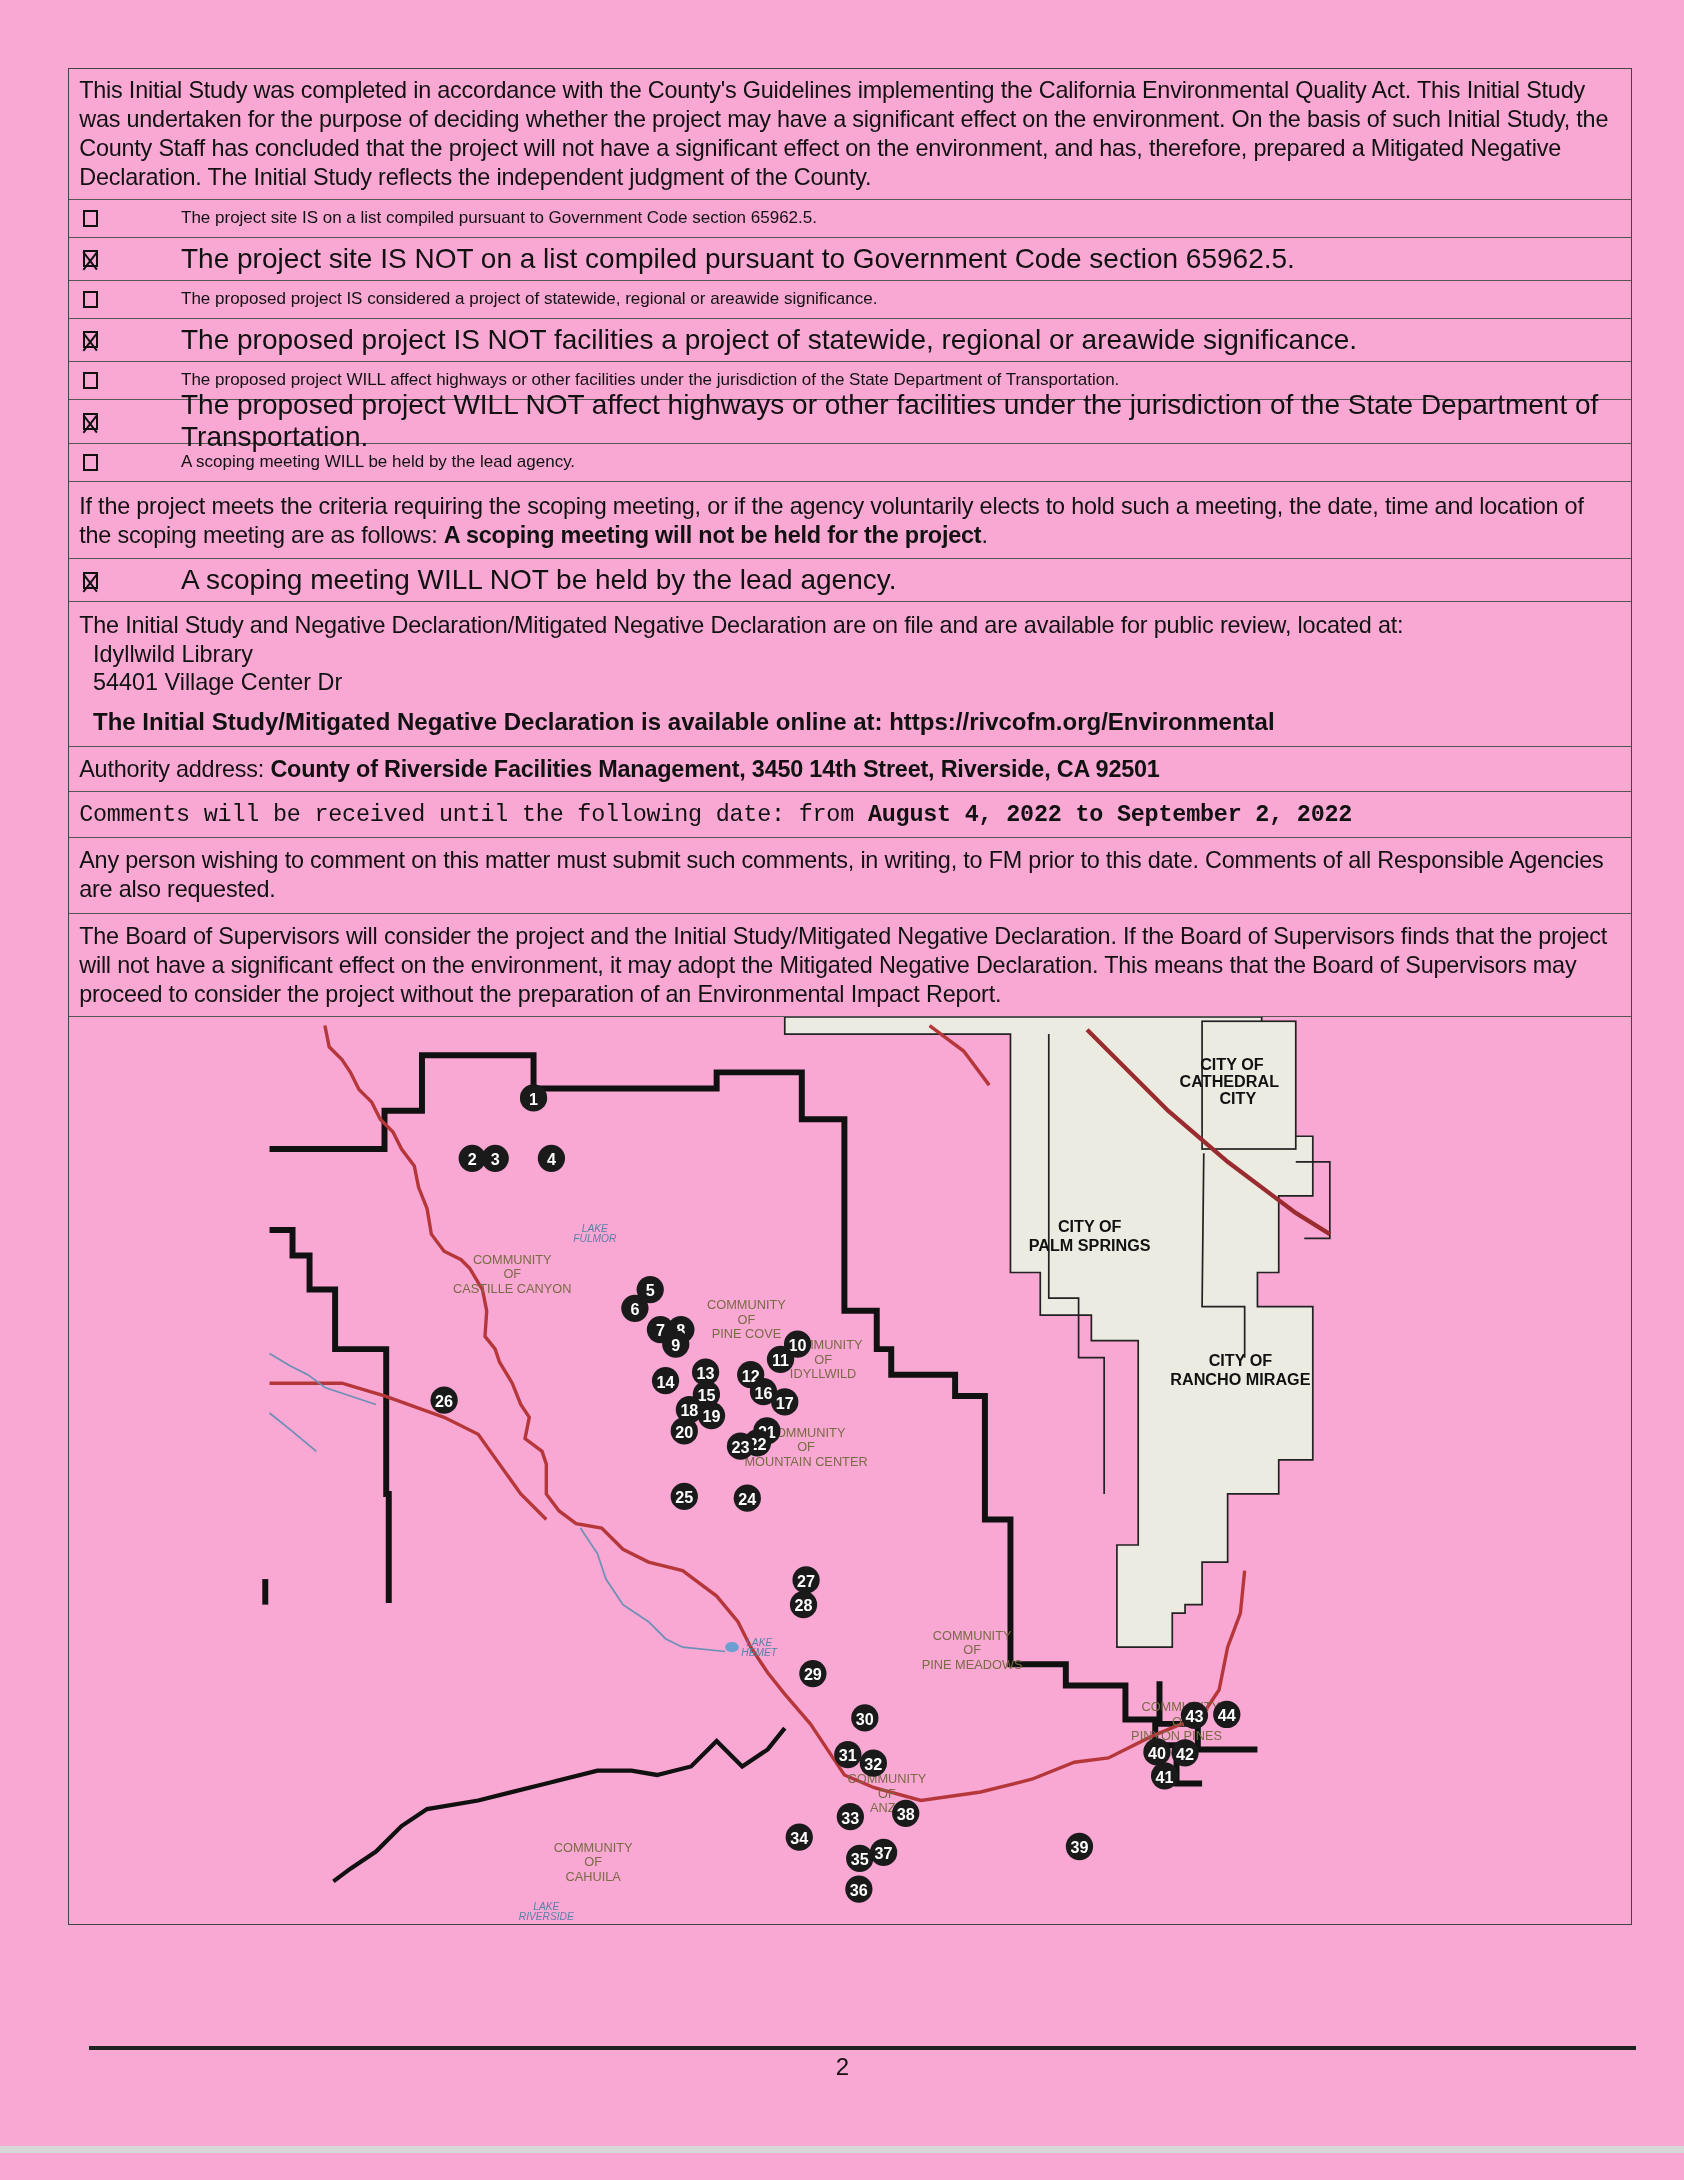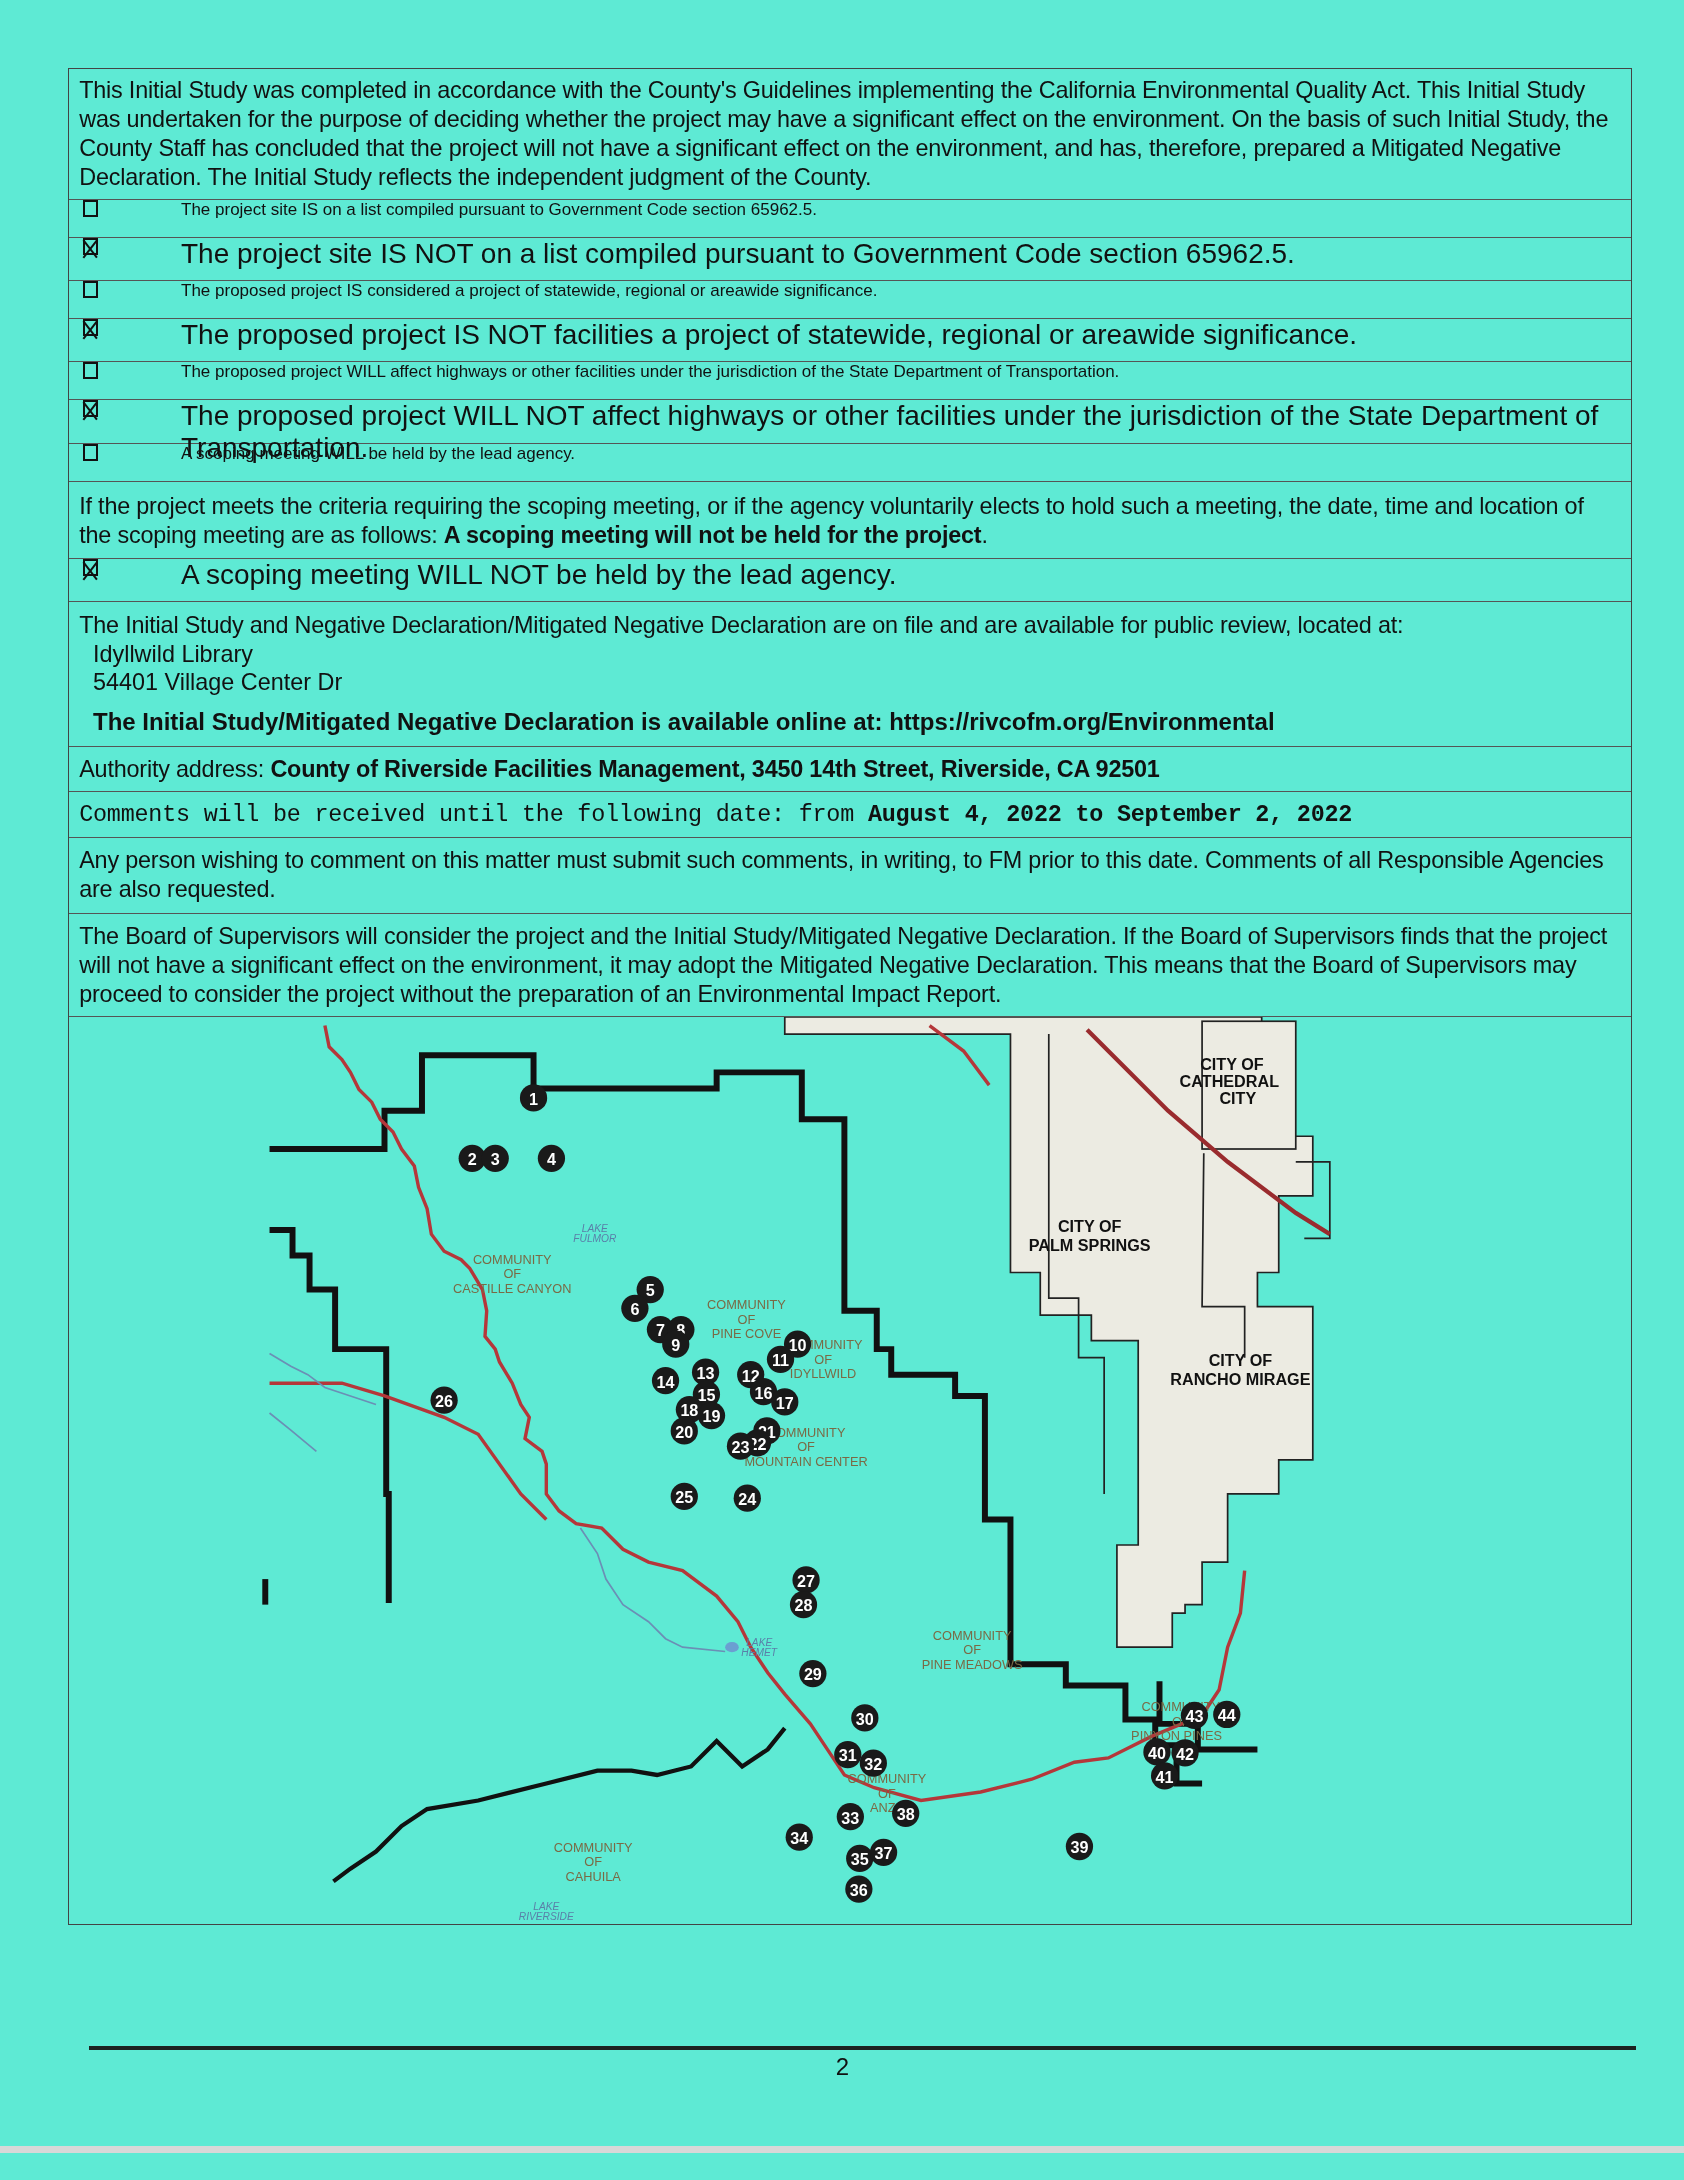--- a/index.html
+++ b/index.html
@@ -1,23 +1,23 @@
 <!DOCTYPE html>
 <html style="font-size:13.6px"><head>
 <meta charset="utf-8">
 <style>
   html, body { margin: 0; padding: 0; background: #ffffff; }
   body { width: 1685px; height: 2181px; position: relative; overflow: hidden;
          font-family: "Liberation Sans", sans-serif; color: #111; }
-  .page { position: absolute; left: 0; top: 0; width: 1685px; height: 2181px; background: #5eead4; }
+  .page { position: absolute; left: 0; top: 0; width: 1685px; height: 2181px; background: #f9a8d4; }
   .doc-table { position: absolute; left: 68px; top: 68px; width: 1564px; border: 1.7px solid #444; box-sizing: border-box; }
   .row { border-bottom: 1.7px solid #555; box-sizing: border-box; position: relative; }
   .row:last-child { border-bottom: none; text-align: right; }
   .para { font-size: 23.4px; line-height: 29px; padding: 8.5px 10.2px 5.1px 10.2px; letter-spacing: -0.2px; }
-  .check-row { display: flex; height: 43px; }
+  .check-row { display: flex; align-items: center; height: 43px; }
   .check-row.big { height: 43px; }
   .check-row.small { height: 38px; }
   .checkbox { width: 15.3px; height: 17px; border: 2.1px solid #111; margin-left: 13.6px; margin-right: 0; position: relative; box-sizing: border-box; flex: 0 0 auto; }
   .checkbox.checked::before, .checkbox.checked::after {
     content: ""; position: absolute; left: 50%; top: -1.7px; width: 1.7px; height: 22px; background: #111; transform-origin: center; }
   .checkbox.checked::before { transform: translateX(-50%) rotate(38deg); }
   .checkbox.checked::after { transform: translateX(-50%) rotate(-38deg); }
   .check-label { position: absolute; left: 112px; }
   .check-row.big .check-label { font-size: 28px; }
   .check-row.small .check-label { font-size: 17px; }

